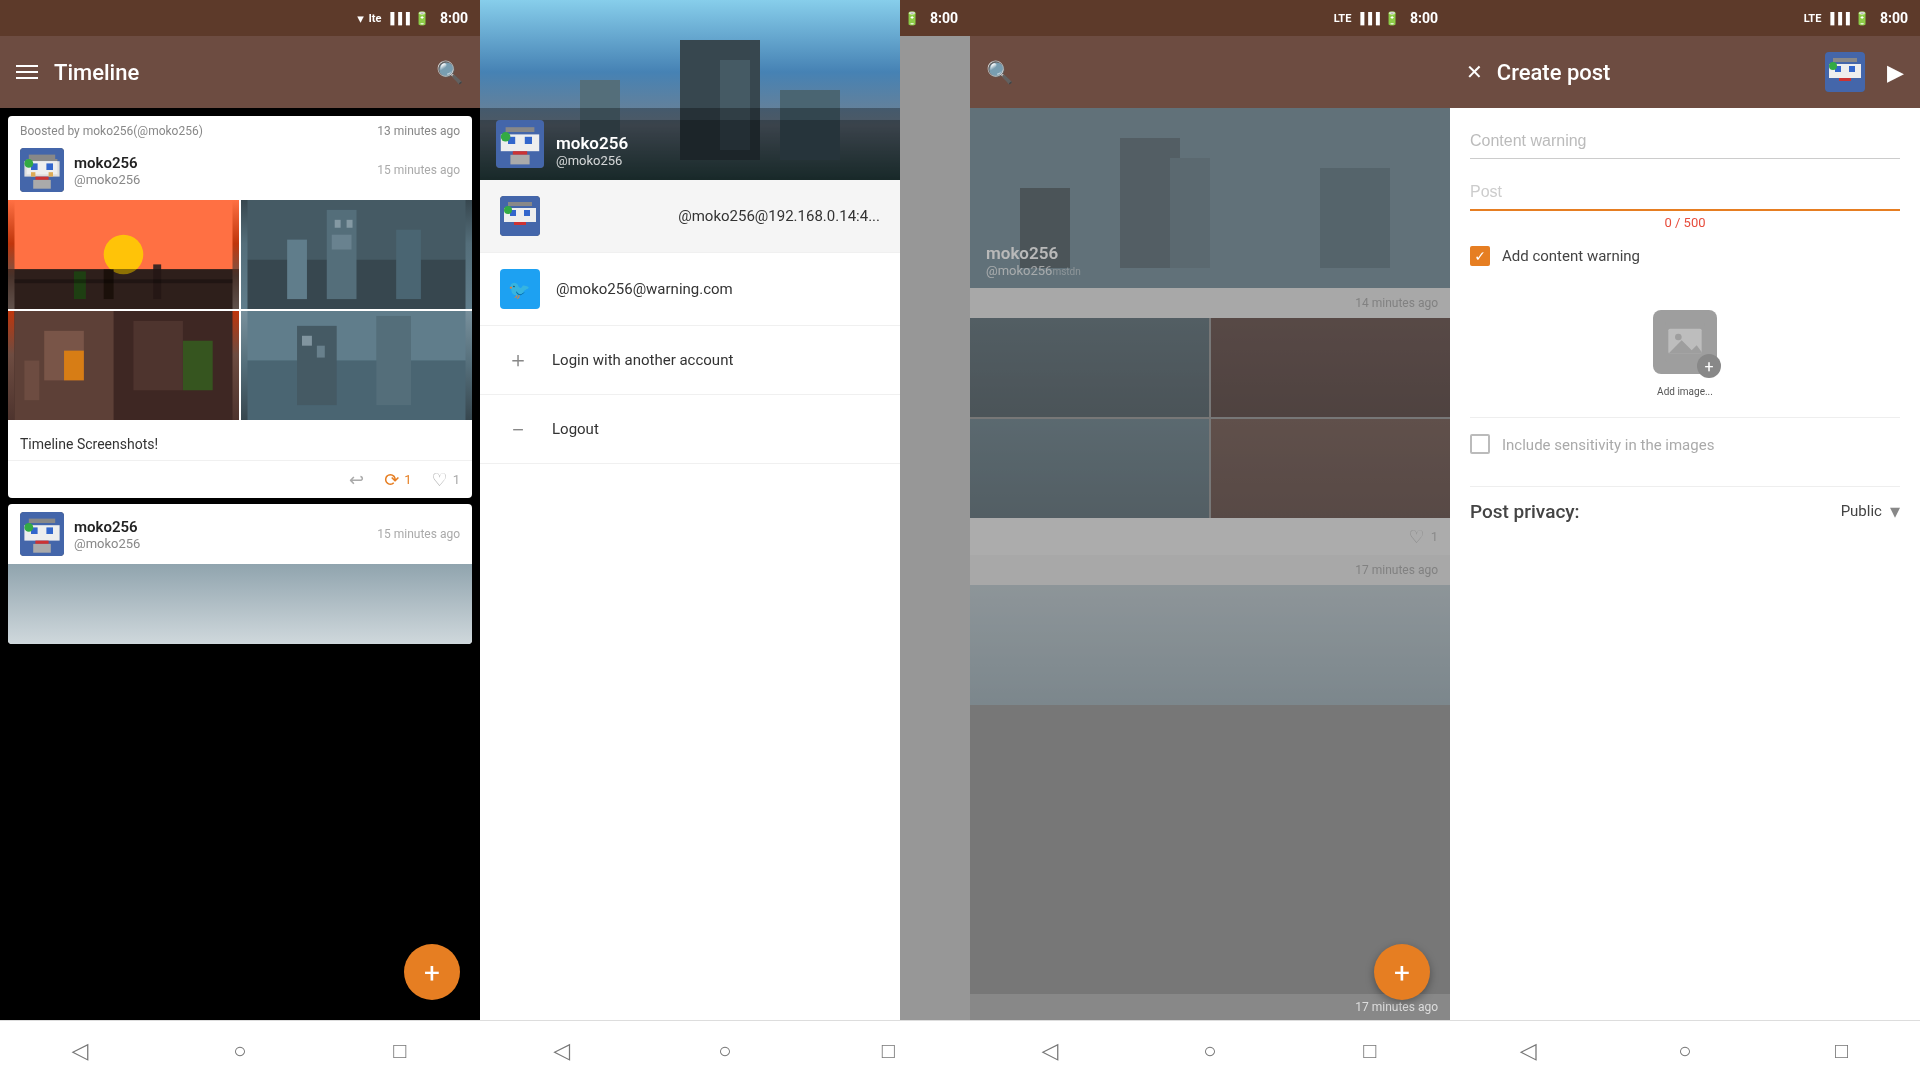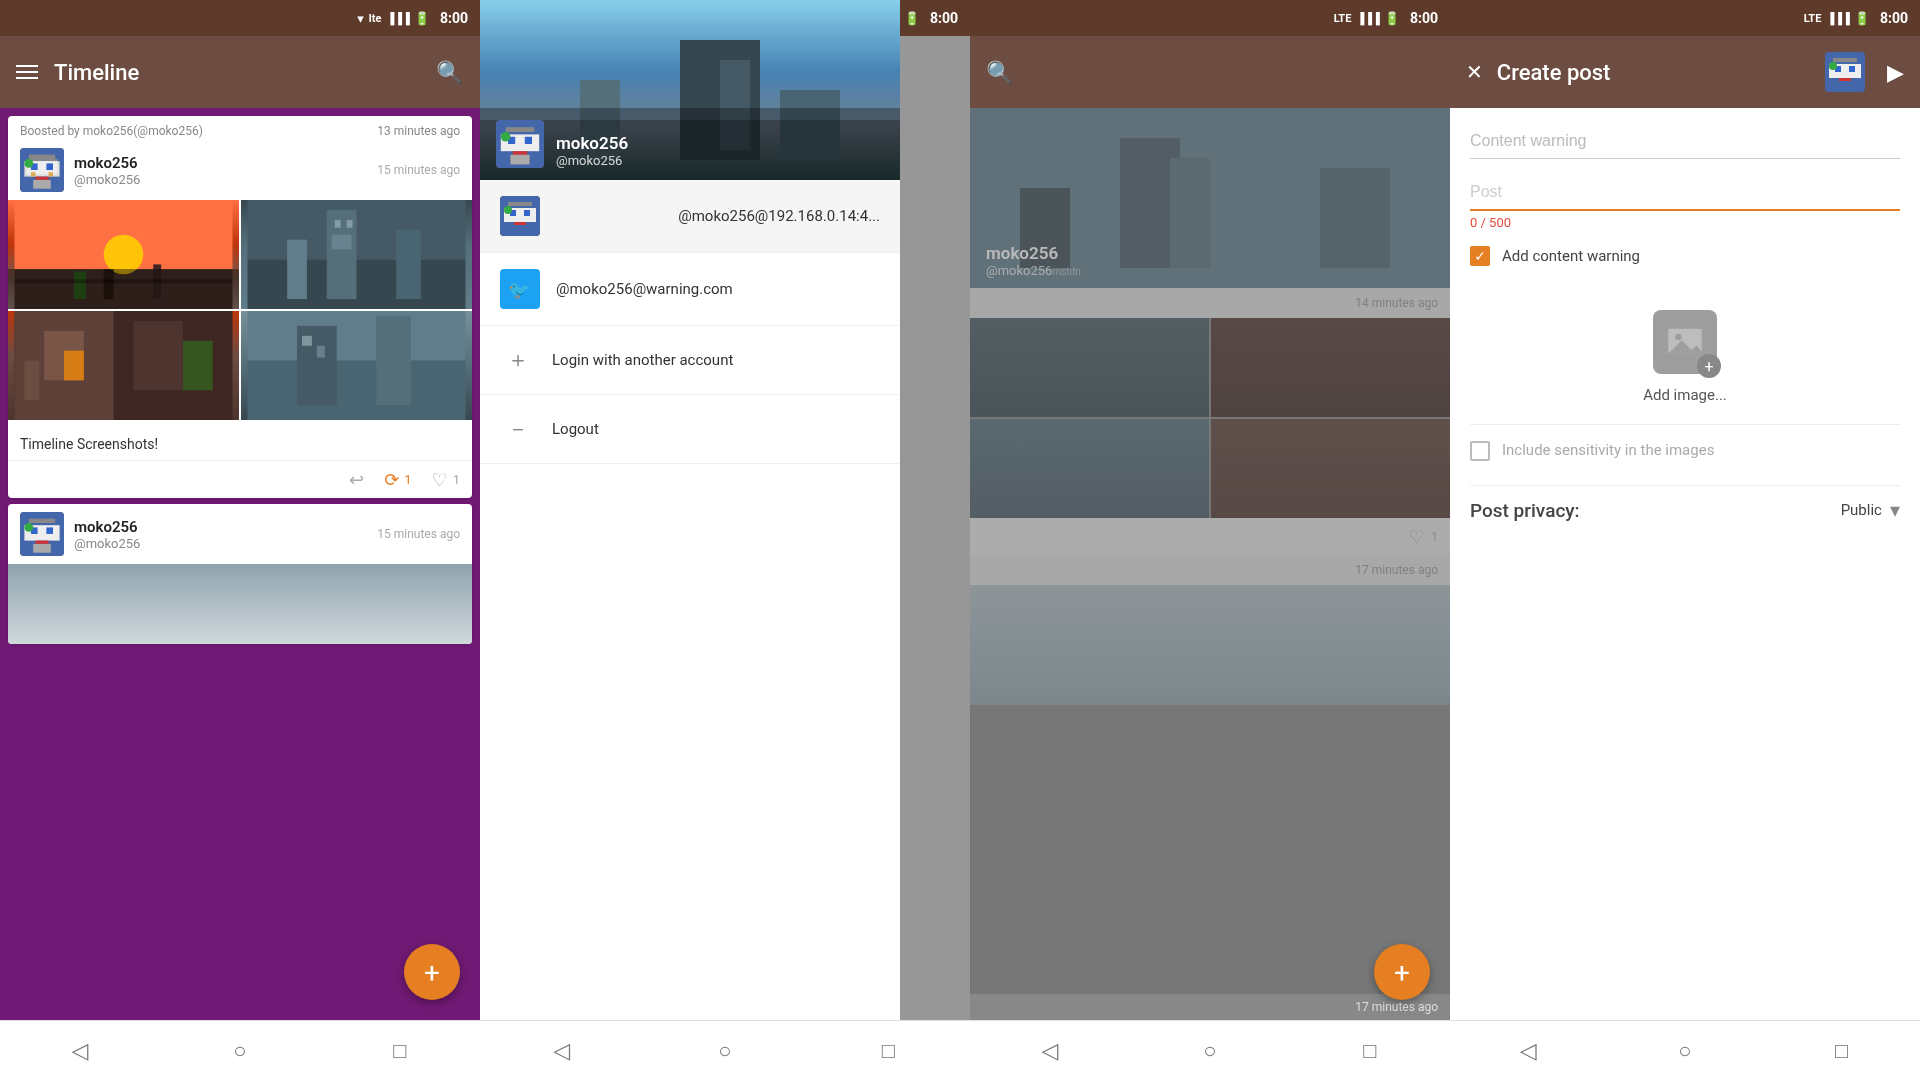--- a/index.html
+++ b/index.html
@@ -82,21 +82,21 @@
       height: 2px;
       background: white;
       display: block;
     }
 
     
     .timeline-content {
       flex: 1;
       overflow-y: auto;
       padding: 8px;
-      background: #701a75;
+      background: #000000;
       display: flex;
       flex-direction: column;
       gap: 6px;
     }
 
     
     .post-card {
       background: white;
       border-radius: 4px;
       overflow: hidden;
@@ -305,21 +305,21 @@
       border-bottom: 2px solid #e67e22;
       padding: 8px 0;
       font-size: 16px;
       color: #999;
       outline: none;
       margin-bottom: 4px;
     }
     .post-input::placeholder { color: #ccc; }
 
     .char-count {
-      text-align: left;
+      text-align: center;
       font-size: 13px;
       color: #e74c3c;
       margin-bottom: 16px;
     }
 
     .cw-checkbox-row {
       display: flex;
       align-items: center;
       gap: 12px;
       margin-bottom: 24px;
@@ -362,28 +362,28 @@
       width: 24px;
       height: 24px;
       background: #888;
       border-radius: 50%;
       display: flex;
       align-items: center;
       justify-content: center;
       color: white;
       font-size: 16px;
     }
-    .add-image-label { font-size: 15px; color: #555; }
+    .add-image-label { font-size: 10px; color: #555; }
 
     .sensitivity-row {
       display: flex;
-      align-items: flex-start;
+      align-items: flex-end;
       gap: 12px;
       margin-bottom: 20px;
-      padding: 4px 0;
+      padding: 12px 0;
       border-top: 1px solid #eee;
       padding-top: 16px;
     }
     .checkbox-empty {
       width: 20px;
       height: 20px;
       border: 2px solid #bbb;
       border-radius: 2px;
       flex-shrink: 0;
     }

